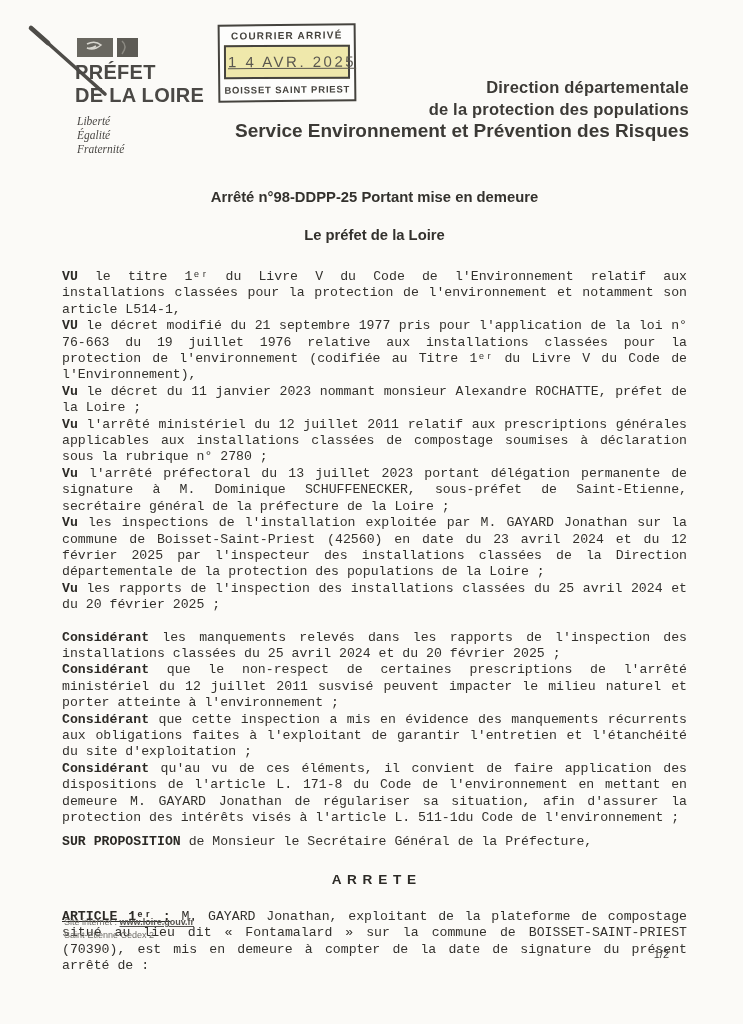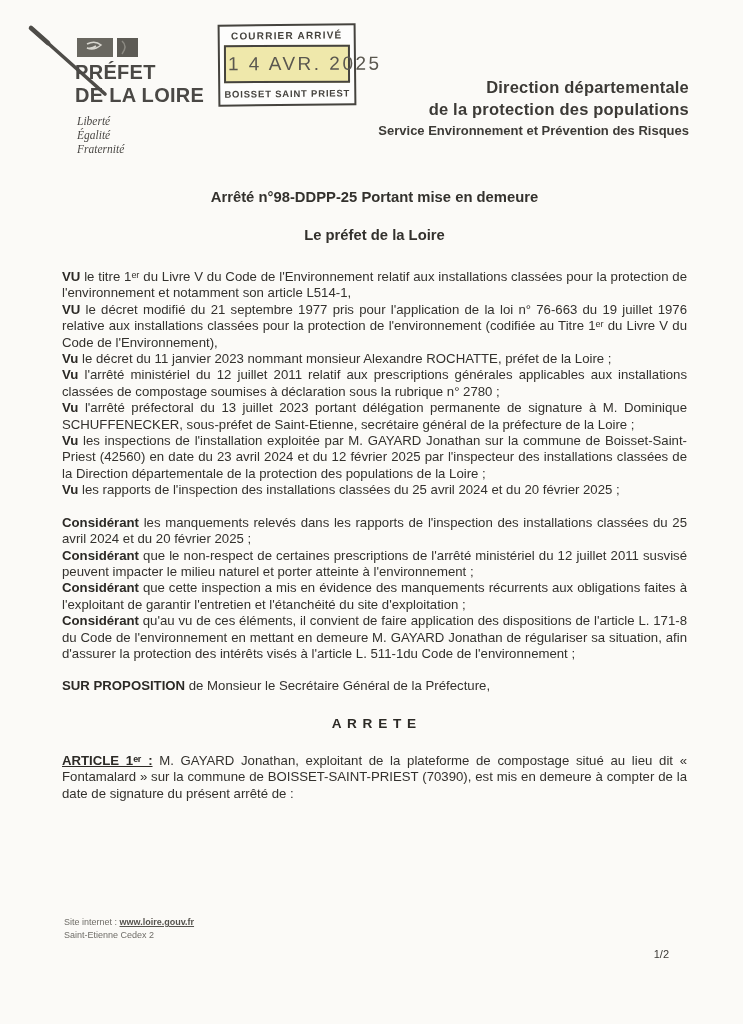--- a/index.html
+++ b/index.html
@@ -25,37 +25,37 @@
     position:absolute;left:218px;top:24px;width:138px;
     border:2px solid #45433e;background:rgba(255,255,255,.6);
     transform:rotate(-.6deg);color:#45433e;text-align:center;
     padding:4px 3px 5px;box-sizing:border-box;
   }
   .stamp-top{font-size:10px;font-weight:bold;letter-spacing:1.2px;}
   .stamp-datebox{
     border:2.5px solid #45433e;margin:4px 1px 5px;padding:6px 2px;
     background:#efe8ab;transform:rotate(.4deg);
   }
-  .stamp-date{font-size:19px;letter-spacing:2.5px;color:#5a574f;white-space:nowrap;}
+  .stamp-date{font-size:15px;letter-spacing:2.5px;color:#5a574f;white-space:nowrap;text-decoration:underline;}
   .stamp-bottom{font-size:9.5px;font-weight:bold;letter-spacing:.8px;}
 
   
   .direction{position:absolute;right:54px;top:76px;text-align:right;color:#3c3a36;}
   .direction .big{font-size:16.5px;font-weight:bold;line-height:22px;letter-spacing:.2px;}
-  .direction .small{font-size:13px;font-weight:bold;line-height:21px;}
+  .direction .small{font-size:19px;font-weight:bold;line-height:21px;}
 
   
   .content{position:absolute;left:62px;right:56px;top:0;}
   .doc-title{margin:188px 0 0;font-size:14.8px;line-height:18px;font-weight:bold;text-align:center;color:#33312d;}
   .doc-subtitle{margin:20px 0 0;font-size:14.8px;line-height:18px;font-weight:bold;text-align:center;color:#33312d;}
 
   .sec{margin-top:16px;}
   .sec.first{margin-top:25px;}
-  .sec.gap{margin-top:16px;}
-  p.para{margin:0;font-size:13.2px;line-height:16.4px;text-align:justify;}
+  .sec.gap{margin-top:8px;}
+  p.para{margin:0;font-size:13.2px;line-height:16.4px;text-align:justify;font-family:Liberation Mono, monospace;}
   p.para strong{color:#2c2a26;}
   .arrete{margin:21px 0 4px;font-size:13.6px;font-weight:bold;text-align:center;letter-spacing:1px;color:#2c2a26;}
   .article{margin-top:22px;}
   .article strong{text-decoration:underline;}
 
   
   .footer{position:absolute;left:64px;top:916px;font-size:9px;line-height:13px;color:#6f6d68;}
   .footer .site a, .footer .site .link{font-weight:bold;text-decoration:underline;color:#55534e;}
   .pageno{position:absolute;right:74px;top:948px;font-size:11px;color:#3c3a36;text-align:right;}
 </style>

